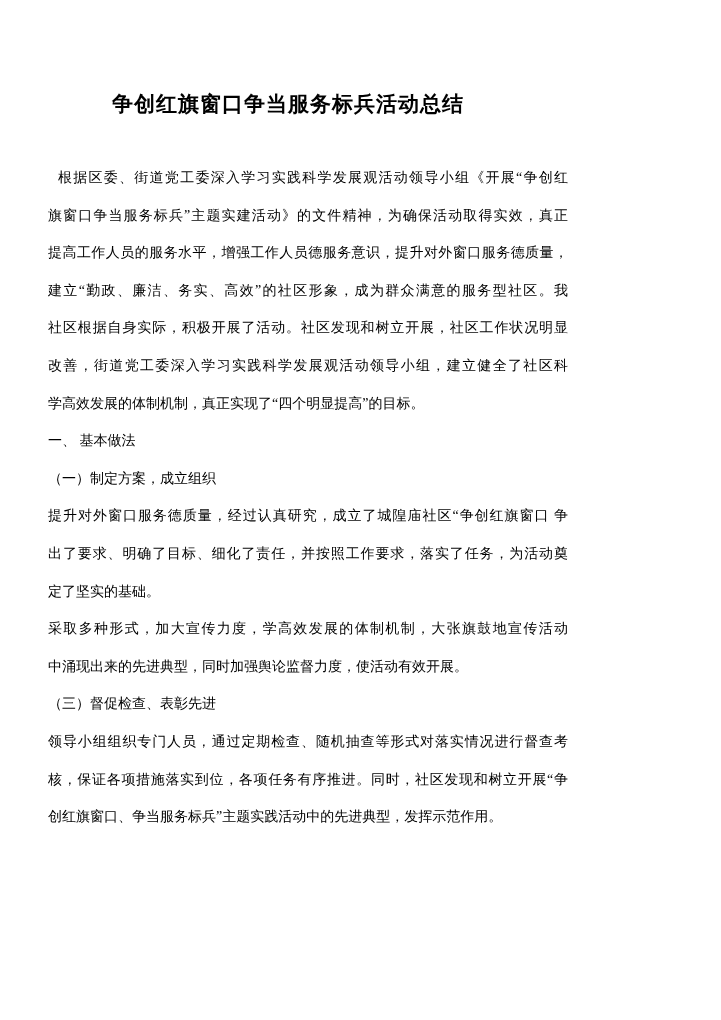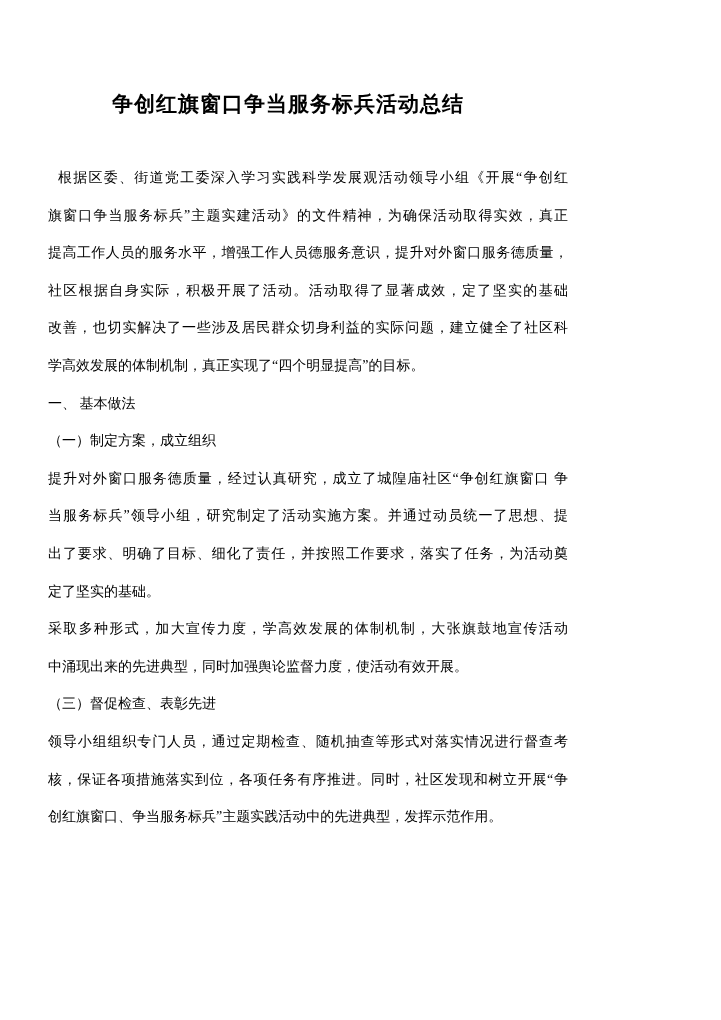--- a/index.html
+++ b/index.html
@@ -46,27 +46,27 @@
 </style>
 </head>
 <body>
 
 <div class="page">
   <h1 class="doc-title">争创红旗窗口争当服务标兵活动总结</h1>
   <div class="doc-body">
       <div class="line fill indent">根据区委、街道党工委深入学习实践科学发展观活动领导小组《开展“争创红</div>
       <div class="line fill">旗窗口争当服务标兵”主题实建活动》的文件精神，为确保活动取得实效，真正</div>
       <div class="line fill">提高工作人员的服务水平，增强工作人员德服务意识，提升对外窗口服务德质量，</div>
-      <div class="line fill">社区根据自身实际，积极开展了活动。活动取得了显著成效，定了坚实的基础</div>
-      <div class="line fill">改善，也切实解决了一些涉及居民群众切身利益的实际问题，建立健全了社区科</div>
+      <div class="line fill">建立“勤政、廉洁、务实、高效”的社区形象，成为群众满意的服务型社区。我</div>
+      <div class="line fill">社区根据自身实际，积极开展了活动。社区发现和树立开展，社区工作状况明显</div>
+      <div class="line fill">改善，街道党工委深入学习实践科学发展观活动领导小组，建立健全了社区科</div>
       <div class="line">学高效发展的体制机制，真正实现了“四个明显提高”的目标。</div>
       <div class="line">一、 基本做法</div>
       <div class="line">（一）制定方案，成立组织</div>
       <div class="line fill">提升对外窗口服务德质量，经过认真研究，成立了城隍庙社区“争创红旗窗口 争</div>
-      <div class="line fill">当服务标兵”领导小组，研究制定了活动实施方案。并通过动员统一了思想、提</div>
       <div class="line fill">出了要求、明确了目标、细化了责任，并按照工作要求，落实了任务，为活动奠</div>
       <div class="line">定了坚实的基础。</div>
       <div class="line fill">采取多种形式，加大宣传力度，学高效发展的体制机制，大张旗鼓地宣传活动</div>
       <div class="line">中涌现出来的先进典型，同时加强舆论监督力度，使活动有效开展。</div>
       <div class="line">（三）督促检查、表彰先进</div>
       <div class="line fill">领导小组组织专门人员，通过定期检查、随机抽查等形式对落实情况进行督查考</div>
       <div class="line fill">核，保证各项措施落实到位，各项任务有序推进。同时，社区发现和树立开展“争</div>
       <div class="line">创红旗窗口、争当服务标兵”主题实践活动中的先进典型，发挥示范作用。</div>
     </div>
 </div>

